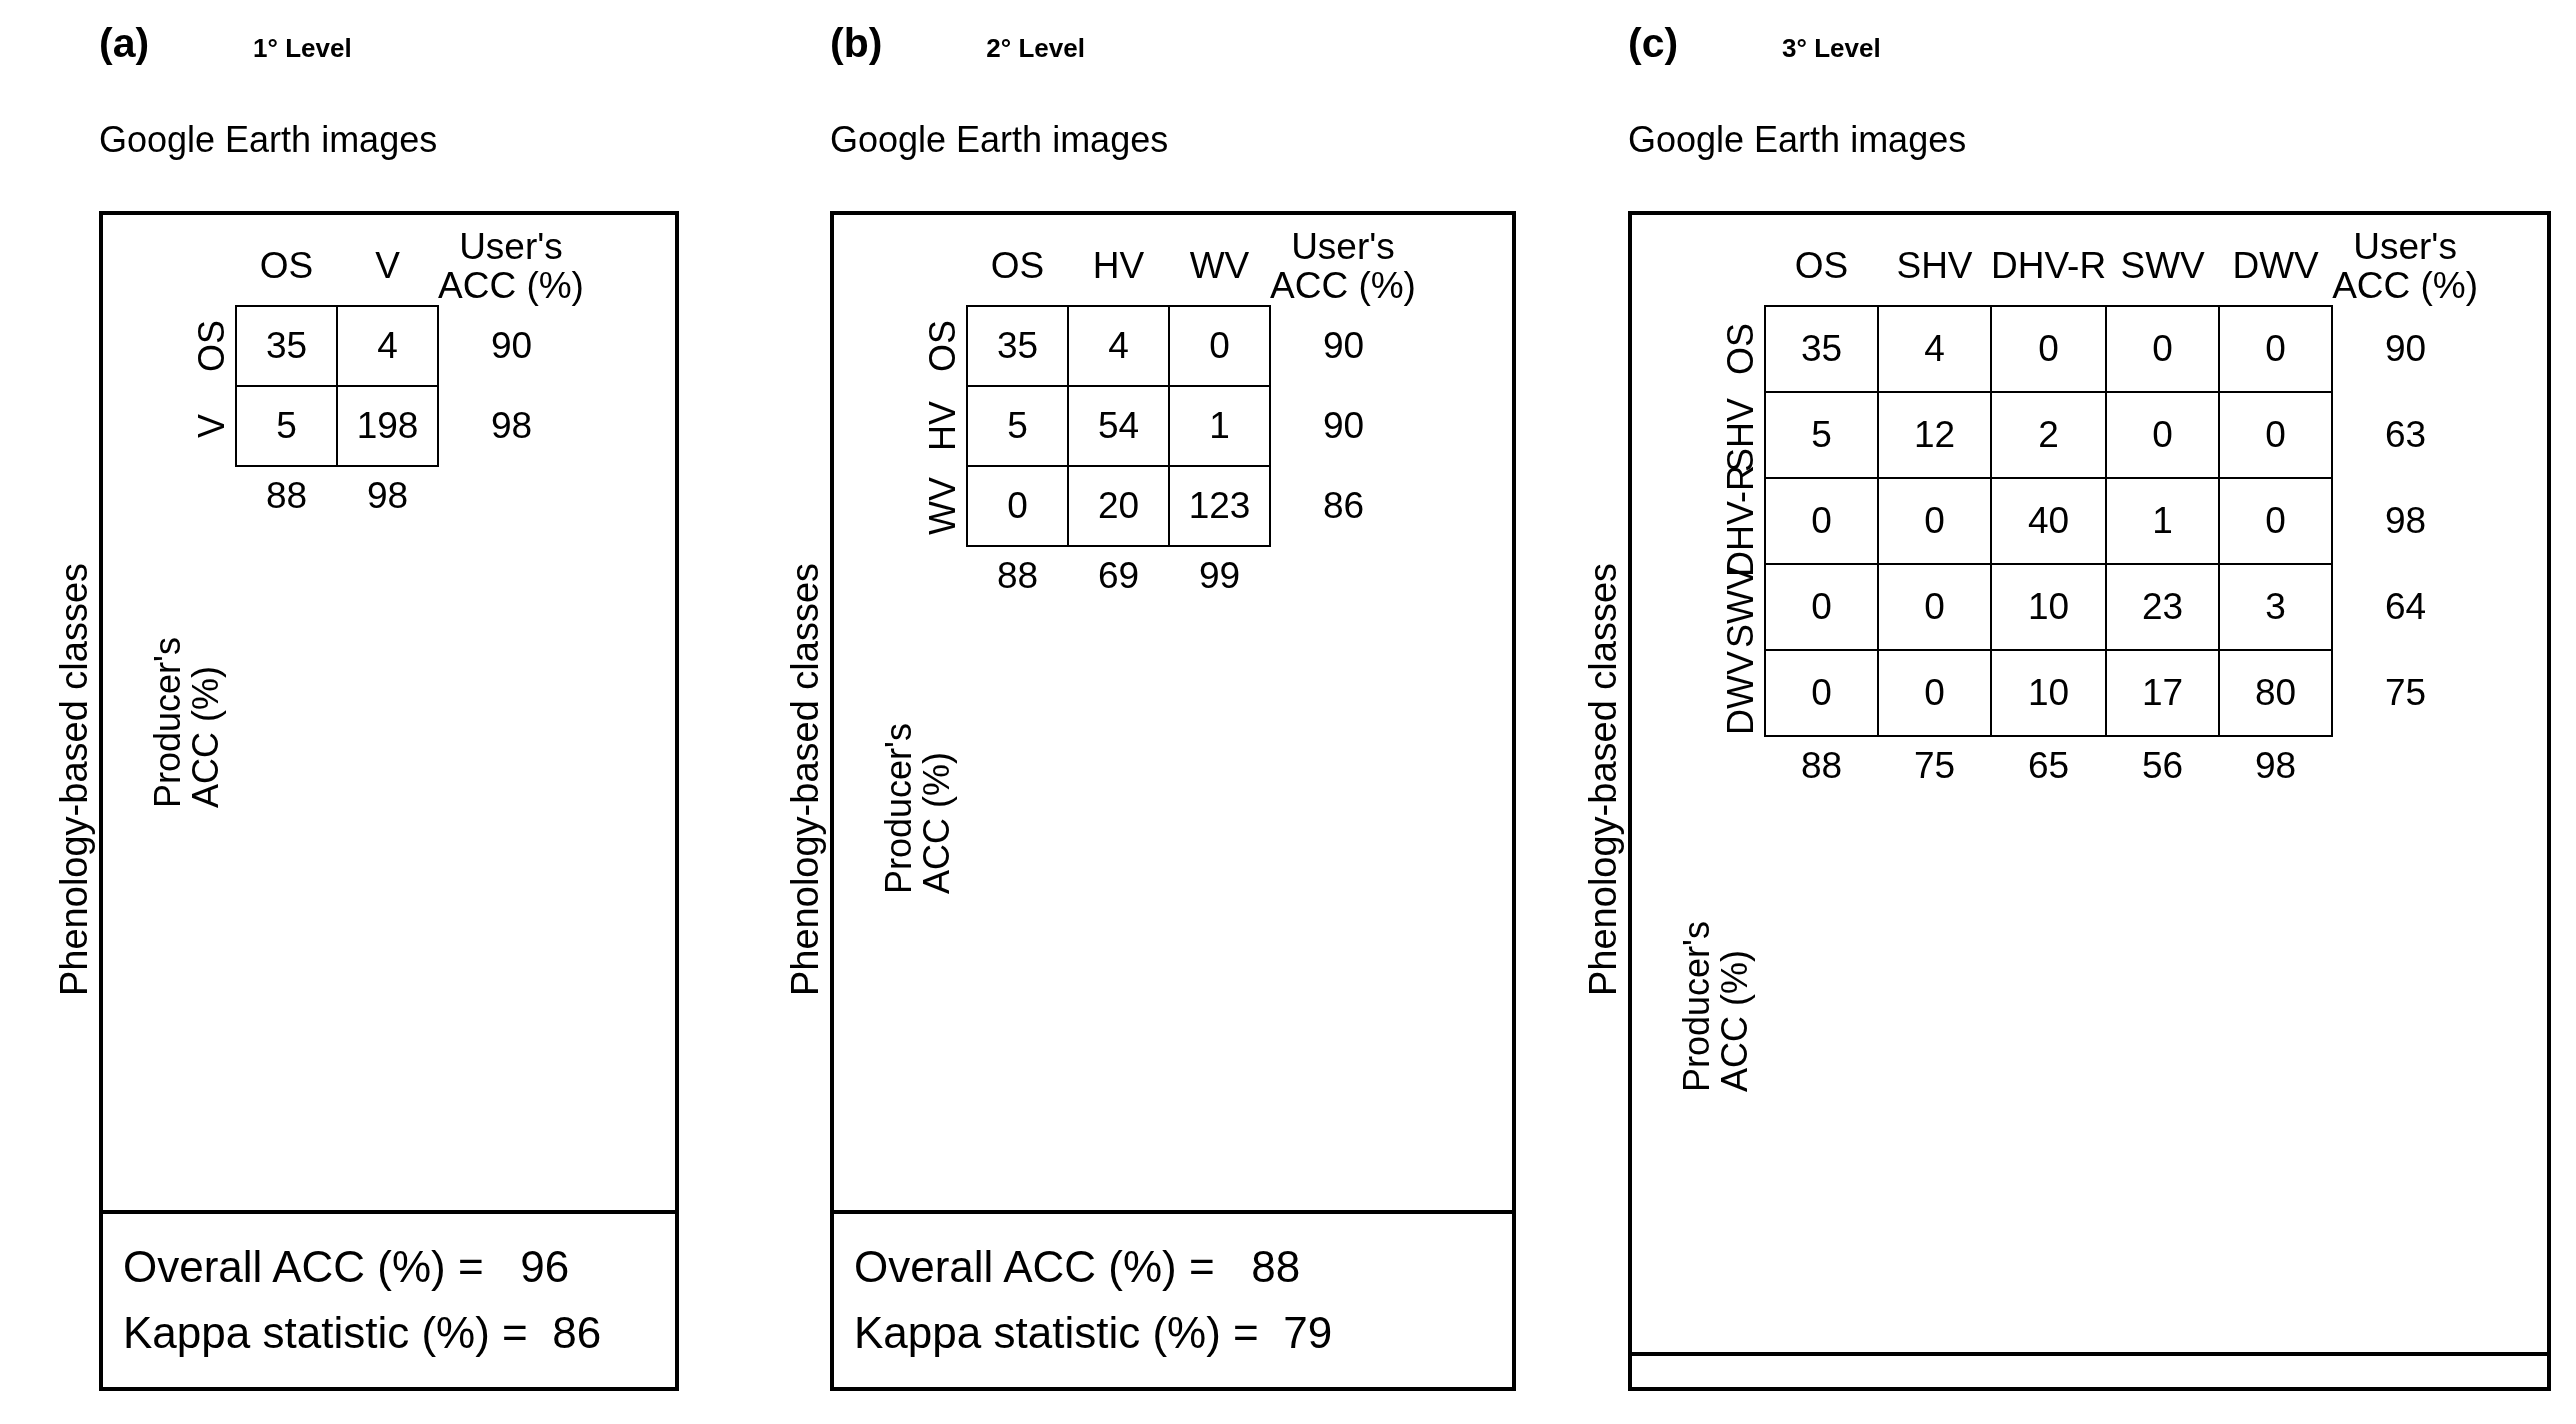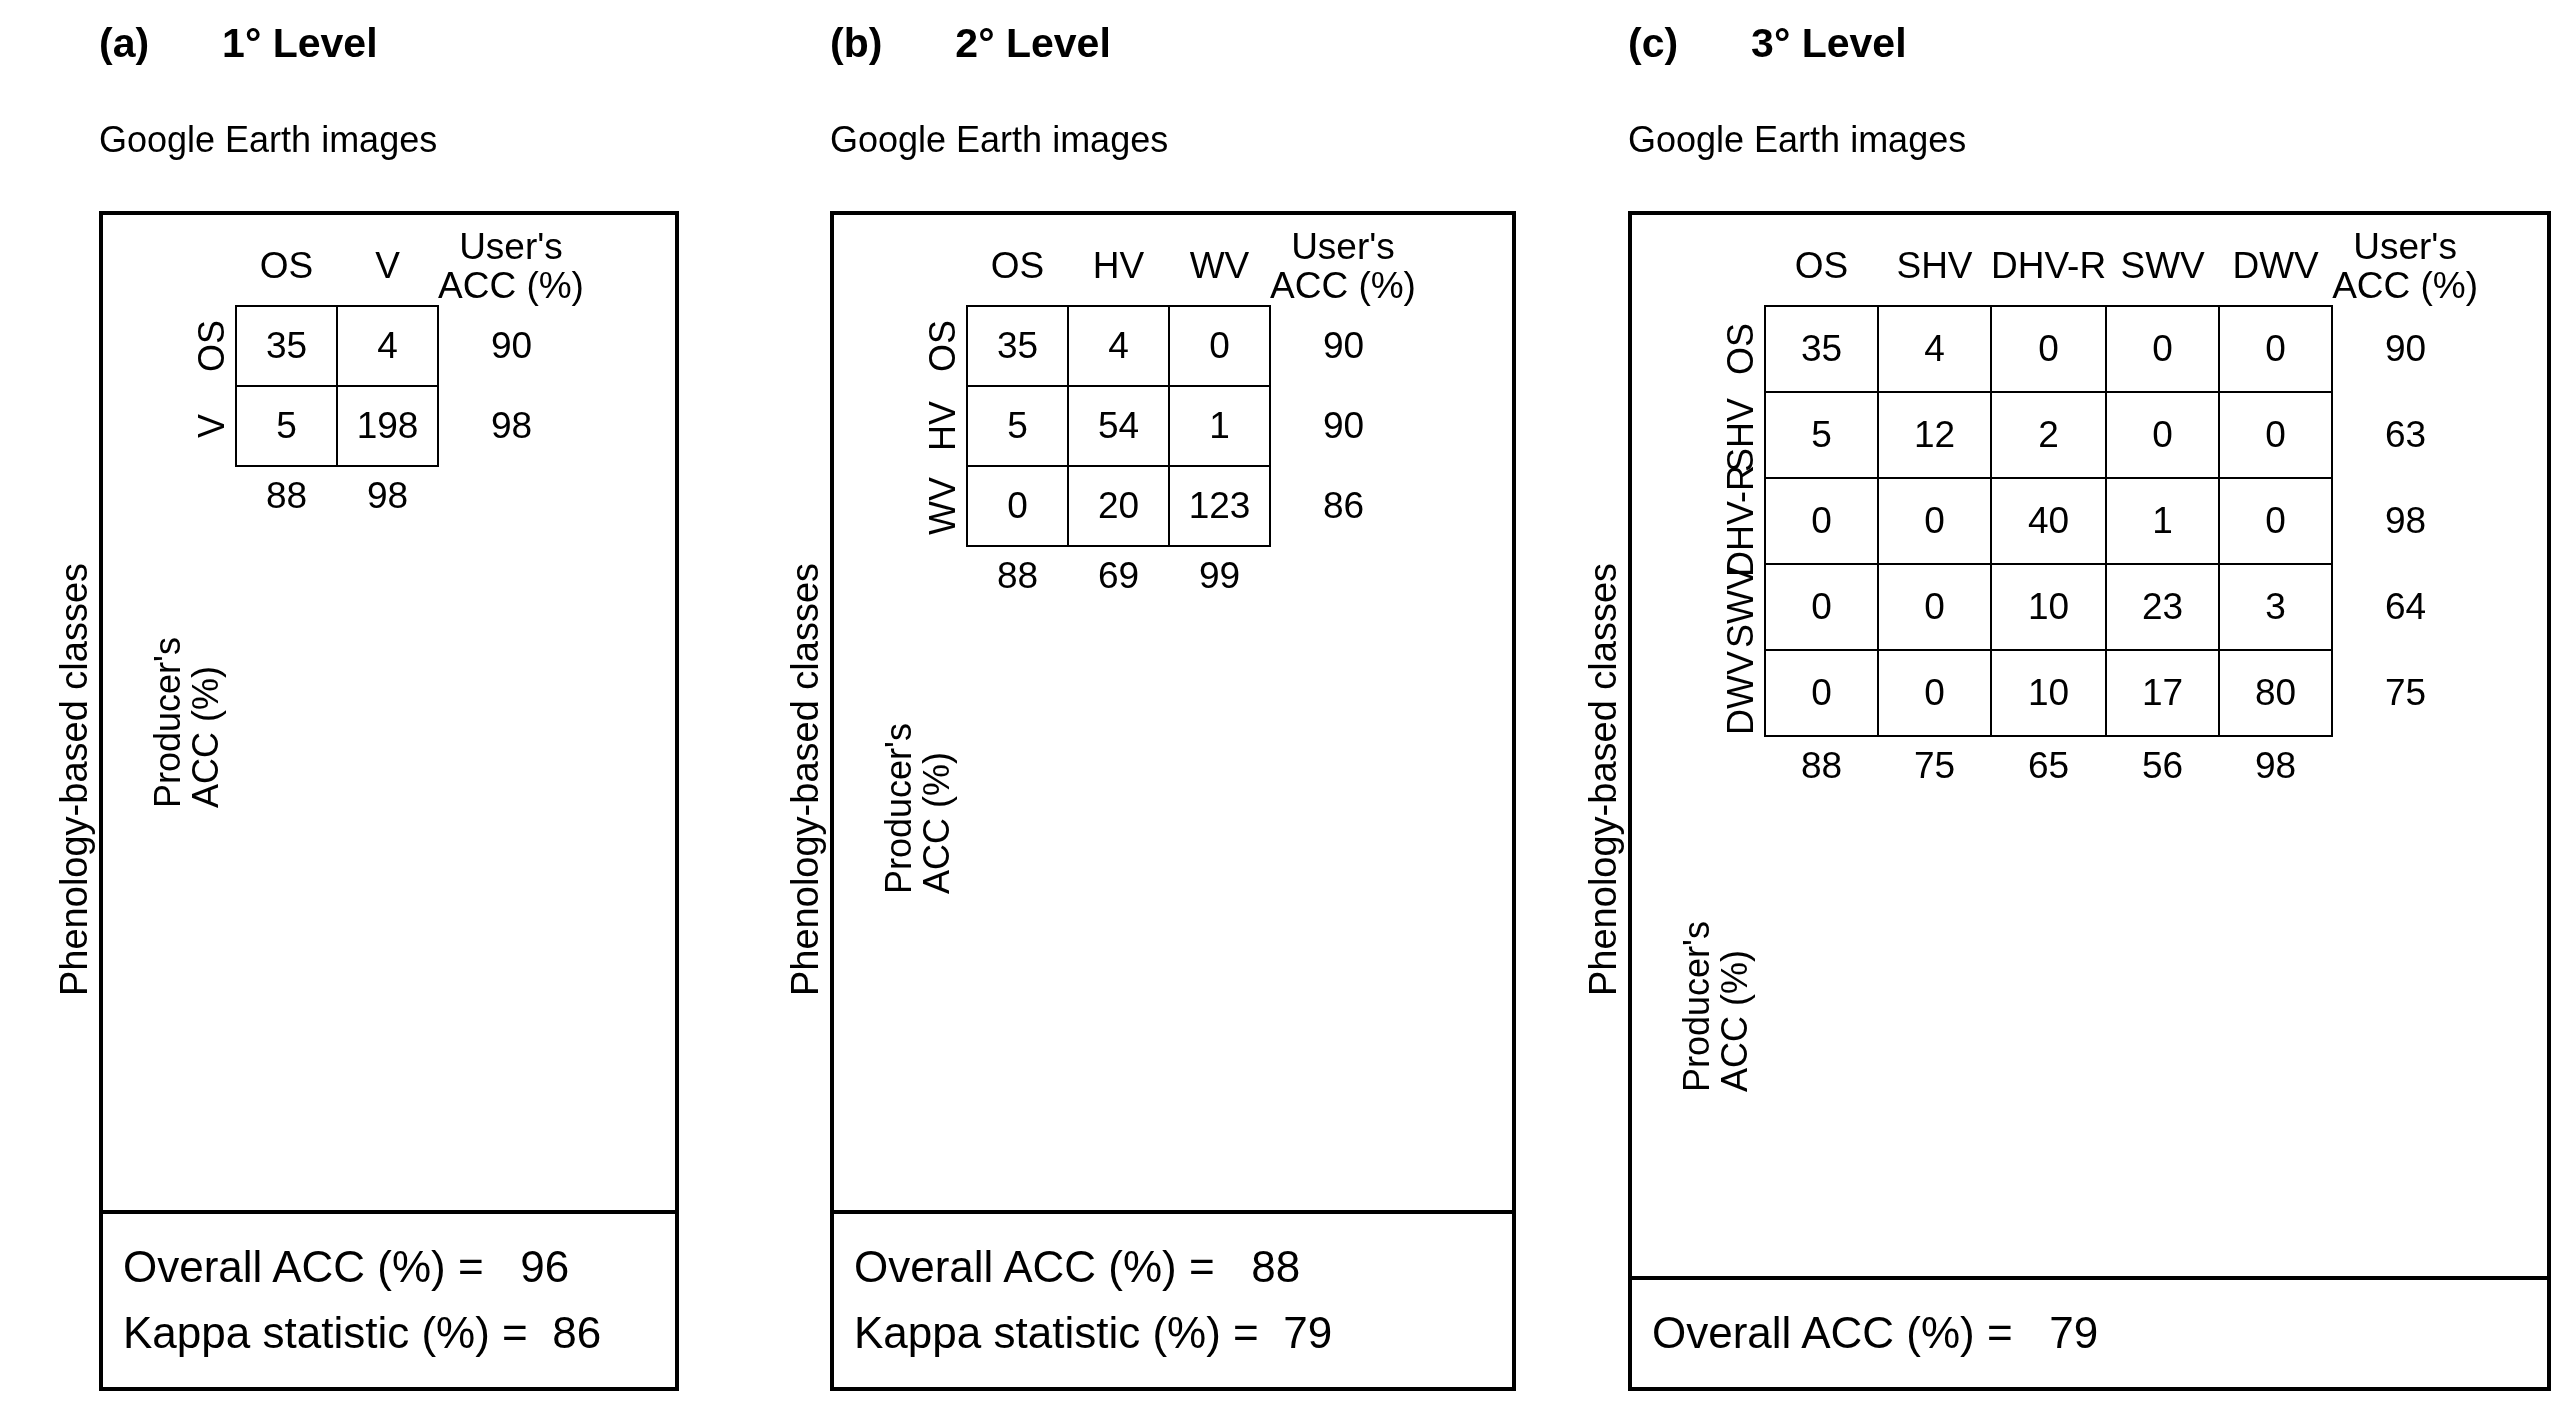--- a/index.html
+++ b/index.html
@@ -35,23 +35,23 @@
     display: flex;
     align-items: baseline;
     white-space: nowrap;
   }
   .panel-tag {
     font-size: 41px;
     font-weight: bold;
     letter-spacing: 0px;
   }
   .panel-title {
-    font-size: 41px;
+    font-size: 26px;
     font-weight: bold;
-    margin-left: 73px;
+    margin-left: 104px;
   }
   .panel-subtitle {
     position: absolute;
     top: 119px;
     left: 59px;
     font-size: 36px;
     white-space: nowrap;
   }
 
   .panel-box {
@@ -415,22 +415,18 @@
             <td class="prodacc">65</td>
             <td class="prodacc">56</td>
             <td class="prodacc">98</td>
             <td class="blankcell"></td>
           </tr>
         </tbody>
           </table>
       </div>
 
       <div class="summary">
-        <div>
-          <span>Overall ACC (%) =</span>
-          &nbsp;&nbsp;<span>79</span>
-        </div>
       </div>
     </div>
   </div>
 
 </div>
 
 
 </body></html>

